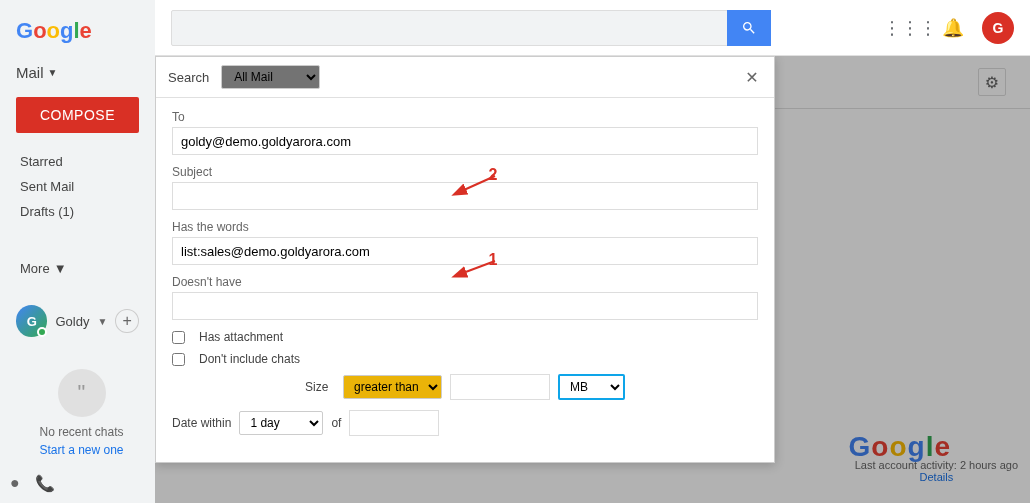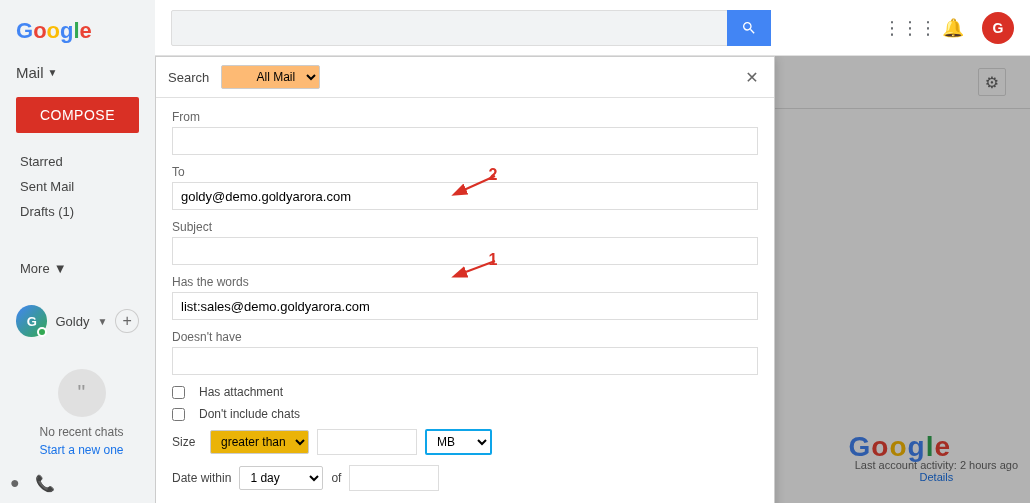--- a/index.html
+++ b/index.html
@@ -205,23 +205,22 @@
       padding: 0;
     }
 
     .dialog-top {
       display: flex; align-items: center; padding: 8px 12px;
       border-bottom: 1px solid #e0e0e0; gap: 12px;
     }
     .dialog-search-label { color: #444; font-size: 13px; }
     .all-mail-select {
       border: 1px solid #ccc; padding: 3px 8px; font-size: 12px;
-      border-radius: 2px; cursor: pointer; background: #fdba74;
+      border-radius: 2px; cursor: pointer; background: #737373;
       appearance: auto;
-      text-align: right;
     }
     .dialog-close {
       margin-left: auto; cursor: pointer; color: #666; font-size: 16px;
       width: 20px; height: 20px; display: flex; align-items: center; justify-content: center;
     }
 
     .dialog-body { padding: 12px 16px; }
 
     .form-row { margin-bottom: 10px; }
     .form-label { font-size: 12px; color: #666; margin-bottom: 3px; }
@@ -230,21 +229,21 @@
       padding: 0 8px; font-size: 13px; outline: none;
     }
 
     .checkbox-row {
       display: flex; align-items: center; gap: 14px; margin-bottom: 8px;
     }
     .checkbox-row input[type=checkbox] { cursor: pointer; }
     .checkbox-label { font-size: 12px; color: #444; }
 
     .size-row {
-      display: flex; align-items: center; gap: 8px; margin-bottom: 10px;
+      display: flex; align-items: center; gap: 8px; margin-bottom: 10px; justify-content: center;
     }
     .size-label { font-size: 12px; color: #444; min-width: 30px; }
     .size-select {
       border: 1px solid #ccc; padding: 3px 6px; font-size: 12px;
       border-radius: 2px; background: #eab308;
     }
     .size-input {
       border: 1px solid #ddd; height: 26px; padding: 0 8px; font-size: 12px;
       width: 100px;
     }
@@ -377,24 +376,20 @@
           <option>All Mail</option>
           <option>Primary</option>
           <option>Social</option>
           <option>Promotions</option>
         </select>
         <div class="dialog-close">✕</div>
       </div>
 
       <div class="dialog-body">
 
-        <div class="form-row">
-          <div class="form-label">From</div>
-          <input type="text" class="form-input" value="" style="">
-        </div>
 
         <div class="form-row">
           <div class="form-label">To</div>
           <input type="text" class="form-input" id="to-input" value="goldy@demo.goldyarora.com" style="">
         </div>
 
         <div class="form-row">
           <div class="form-label">Subject</div>
           <input type="text" class="form-input" value="" style="">
         </div>

